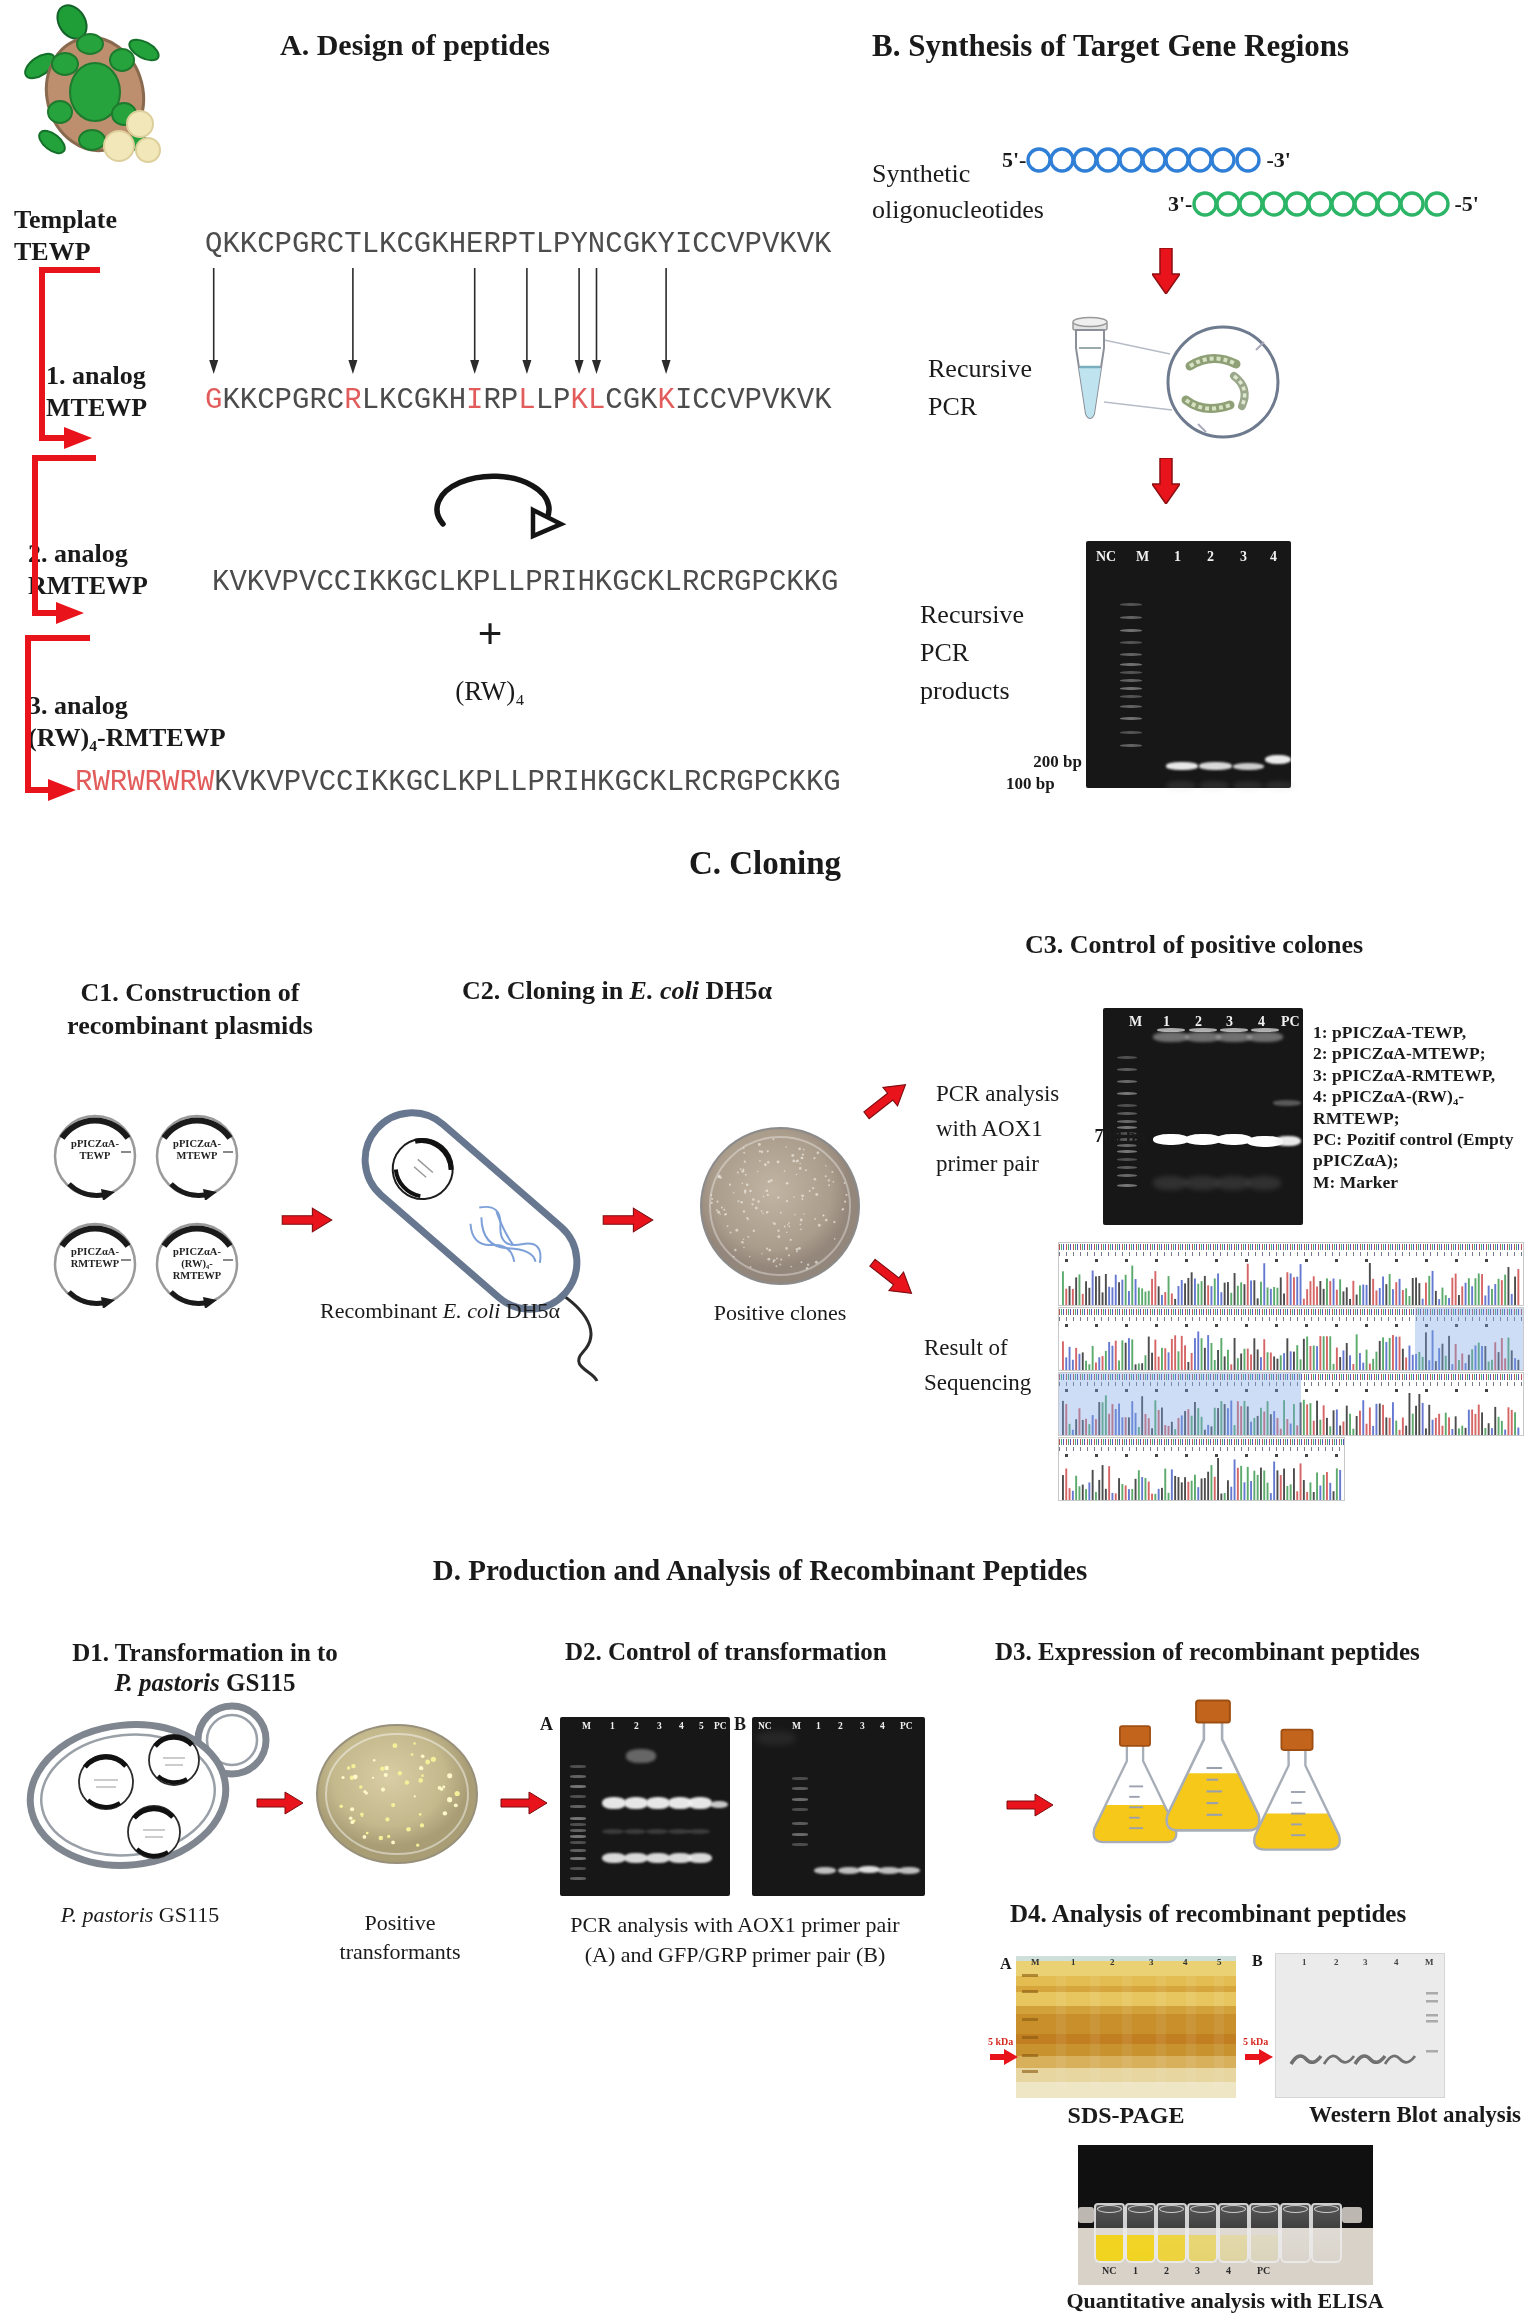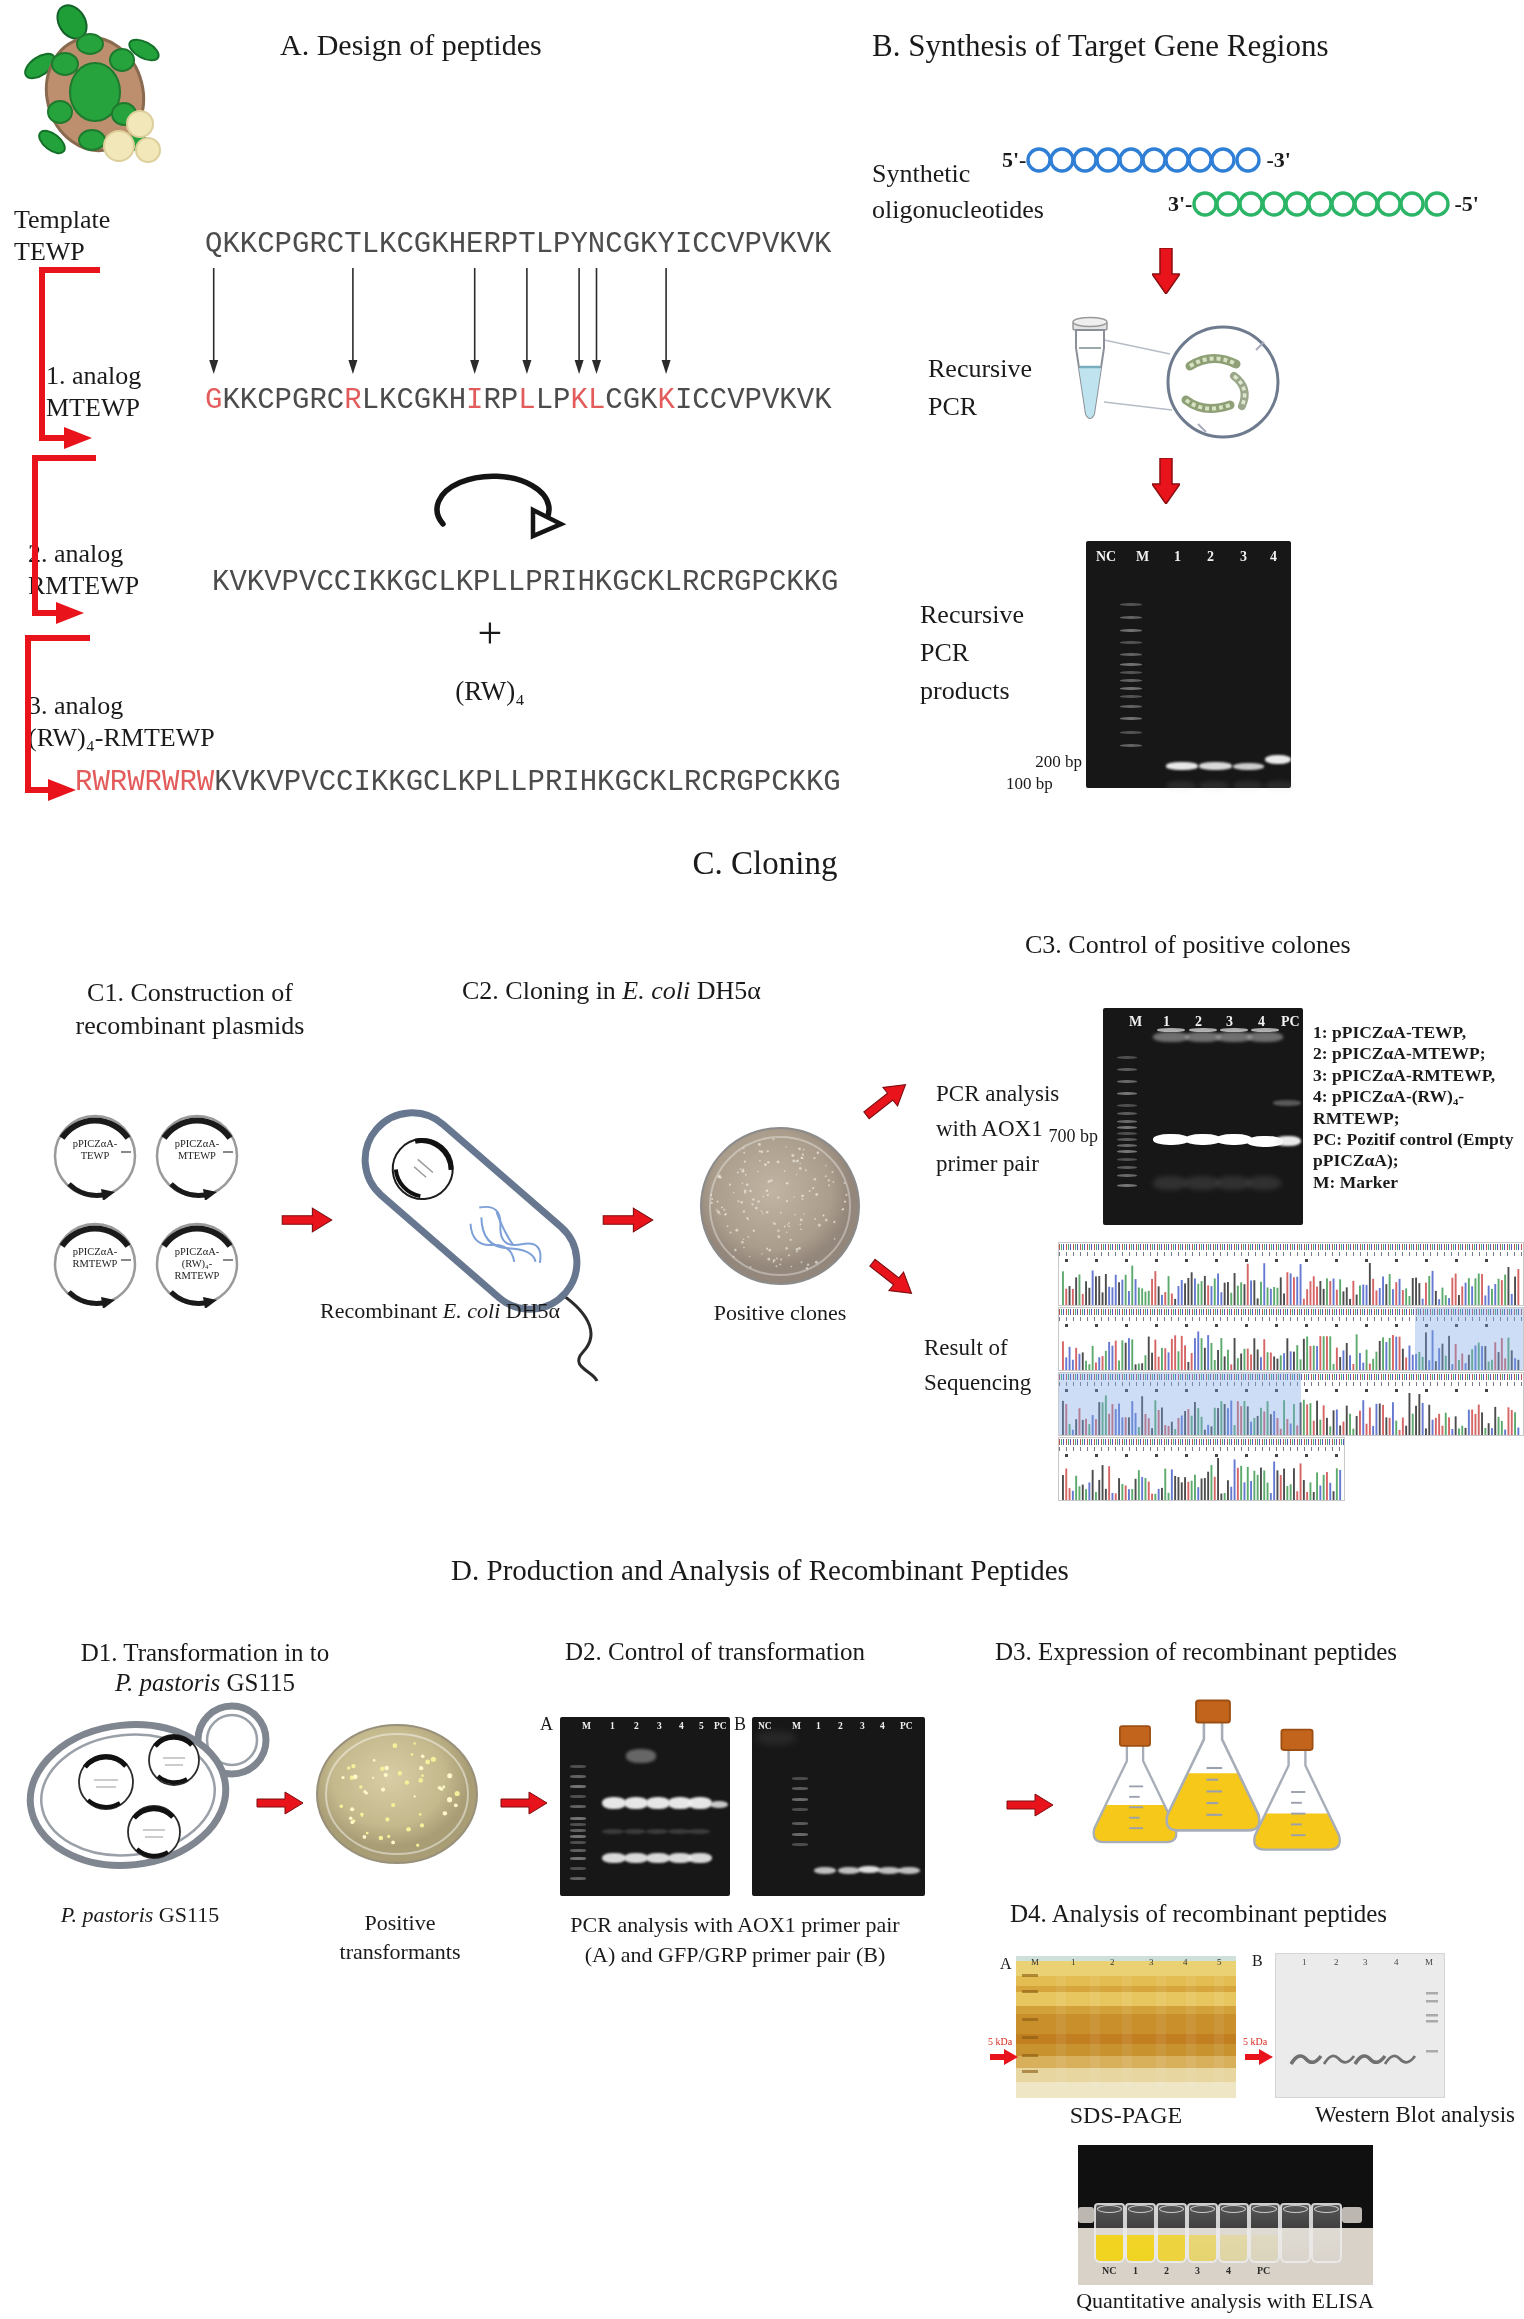--- a/index.html
+++ b/index.html
@@ -1,19 +1,19 @@
 <!DOCTYPE html>
 <html><head>
 <meta charset="utf-8">
 <style>
   html,body{margin:0;padding:0;background:#888;}
   #canvas{position:relative;width:1524px;height:2319px;background:#ffffff;overflow:hidden;
           font-family:"Liberation Serif","DejaVu Serif",serif;color:#1a1a1a;}
   .abs{position:absolute;}
-  .b{font-weight:normal;}
+  .b{font-weight:bold;}
   .i{font-style:italic;}
   .ctr{text-align:center;}
   .nw{white-space:nowrap;}
   .seq{position:absolute;font-family:"Liberation Mono","DejaVu Sans Mono",monospace;
        font-size:29px;line-height:34px;color:#4c4c4c;white-space:pre;letter-spacing:0;}
   .seq .r{color:#e25c5c;}
   .lines>div{white-space:nowrap;}
   .gel{position:absolute;background:#171717;border-radius:2px;}
   .lane-lbl{position:absolute;color:#f0f0f0;font-family:"Liberation Serif",serif;font-weight:bold;}
   .band{position:absolute;border-radius:45%;}
@@ -516,21 +516,21 @@
       <div class="band" style="left: 82px; top: 126px; width: 36px; height: 11px; background: rgb(255, 255, 255); opacity: 1; filter: blur(0.7px);"></div>
       <div class="band" style="left: 113px; top: 126px; width: 36px; height: 11px; background: rgb(255, 255, 255); opacity: 1; filter: blur(0.7px);"></div>
       <div class="band" style="left: 144px; top: 128px; width: 36px; height: 11px; background: rgb(255, 255, 255); opacity: 1; filter: blur(0.7px);"></div>
       <div class="band" style="left: 172px; top: 128px; width: 26px; height: 10px; background: rgb(245, 245, 245); opacity: 0.95; filter: blur(1px);"></div>
       <div class="band" style="left: 170px; top: 92px; width: 28px; height: 6px; background: rgb(187, 187, 187); opacity: 0.4; filter: blur(1.2px);"></div>
       <div class="band" style="left: 50px; top: 168px; width: 34px; height: 14px; background: rgb(204, 204, 204); opacity: 0.14; filter: blur(2.5px);"></div>
       <div class="band" style="left: 82px; top: 168px; width: 34px; height: 14px; background: rgb(204, 204, 204); opacity: 0.14; filter: blur(2.5px);"></div>
       <div class="band" style="left: 113px; top: 168px; width: 34px; height: 14px; background: rgb(204, 204, 204); opacity: 0.14; filter: blur(2.5px);"></div>
       <div class="band" style="left: 144px; top: 168px; width: 34px; height: 14px; background: rgb(204, 204, 204); opacity: 0.14; filter: blur(2.5px);"></div>
     </div>
-  <div class="abs b" style="left:1024px;top:1126px;width:74px;text-align:right;font-size:18px;">700 bp</div>
+  <div class="abs b" style="left:1072px;top:1126px;width:74px;text-align:right;font-size:18px;">700 bp</div>
   <div class="abs lines leg" style="left:1313px;top:1022px;">
       <div>1: pPICZαA-TEWP,</div>
       <div>2: pPICZαA-MTEWP;</div>
       <div>3: pPICZαA-RMTEWP,</div>
       <div>4: pPICZαA-(RW)₄-</div>
       <div>RMTEWP;</div>
       <div>PC: Pozitif control (Empty</div>
       <div>pPICZαA);</div>
       <div>M: Marker</div>
     </div>

